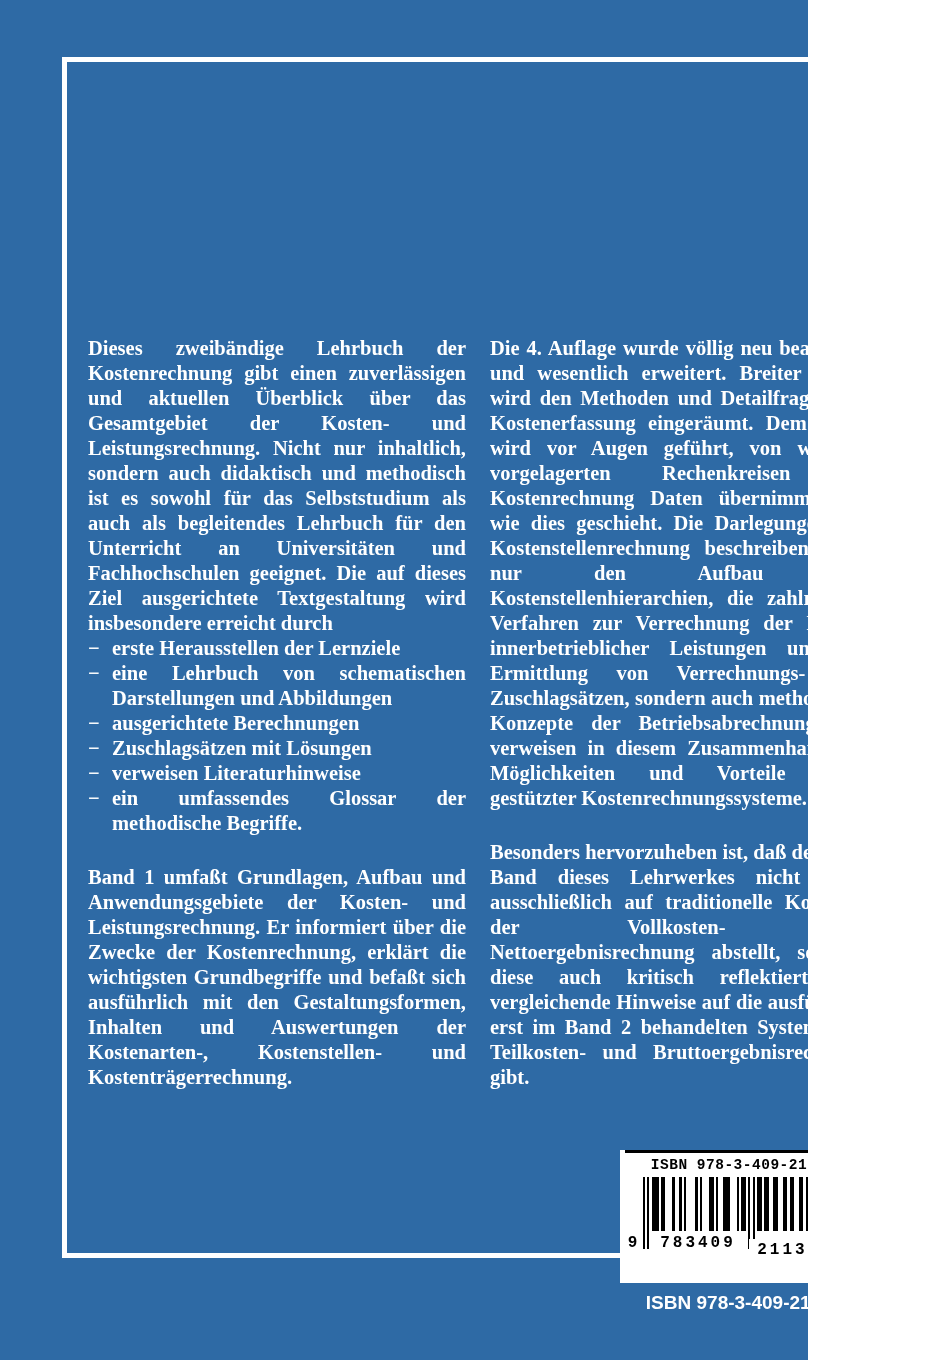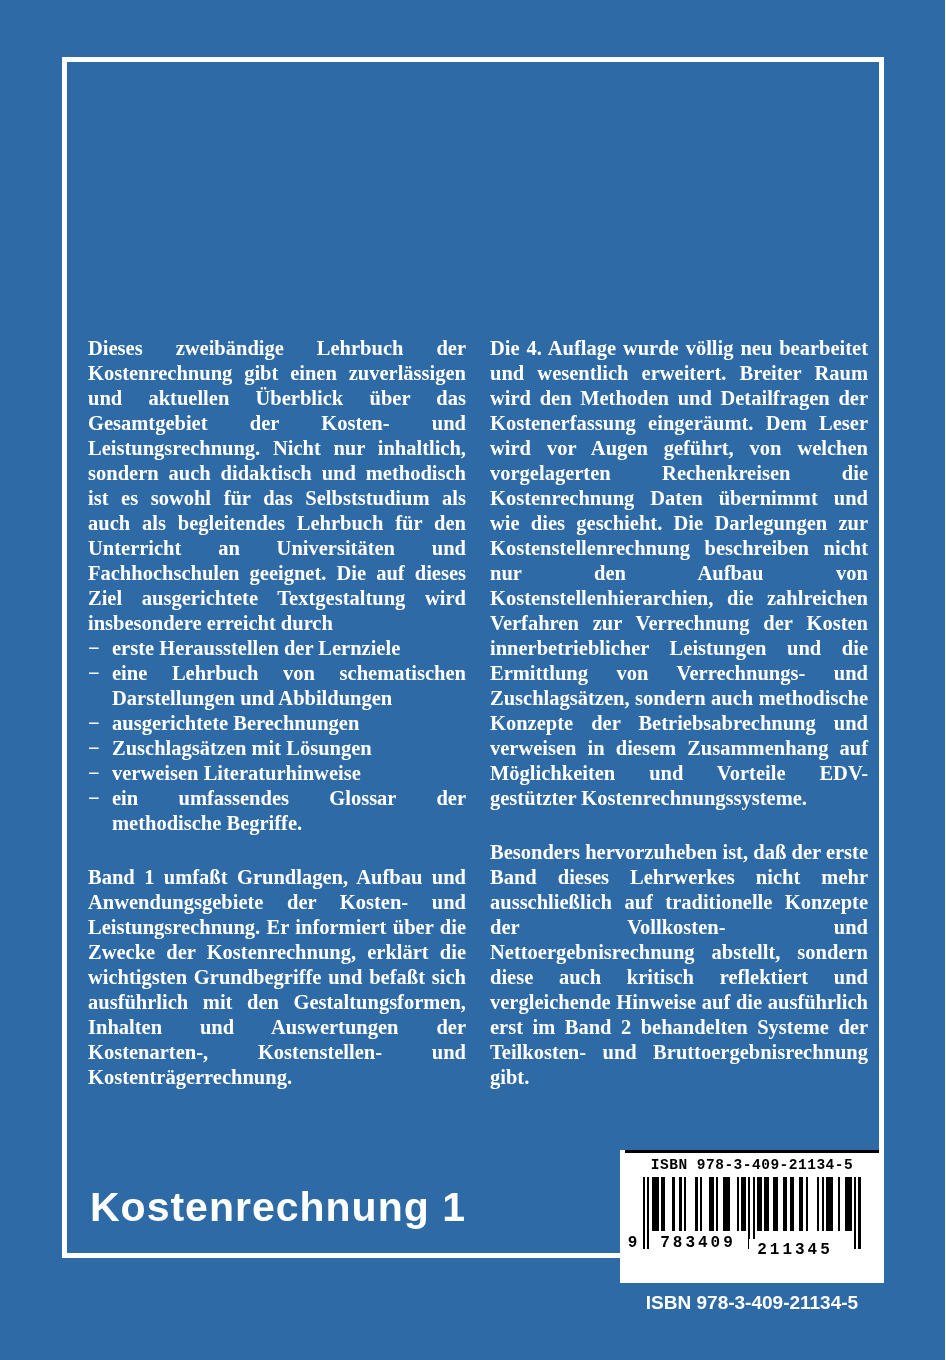--- a/index.html
+++ b/index.html
@@ -1,18 +1,18 @@
 <!DOCTYPE html>
 <html style="--blue: #2e6aa5; --white: #ffffff; --black: #000000;"><head>
 <meta charset="utf-8">
 <style>
   html,body{margin:0;padding:0;}
   .page{
     position:relative;
-    width:945px;height:1360px;
+    width:808px;height:1360px;
     background:var(--blue,#2e6aa5);
     overflow:hidden;
     font-family:"Liberation Serif",serif;
   }
   .frame{
     position:absolute;
     left:62px;top:57px;
     width:822px;height:1201px;
     border:5px solid var(--white,#fff);
     box-sizing:border-box;
@@ -145,21 +145,20 @@
       </ul>
       <p class="para-gap">Band 1 umfaßt Grundlagen, Aufbau und Anwendungsgebiete der Kosten- und Leistungsrechnung. Er informiert über die Zwecke der Kostenrechnung, erklärt die wichtigsten Grundbegriffe und befaßt sich ausführlich mit den Gestaltungsformen, Inhalten und Auswertungen der Kostenarten-, Kostenstellen- und Kostenträgerrechnung.</p>
     </div>
 
     <div class="col">
       <p>Die 4. Auflage wurde völlig neu bearbeitet und wesentlich erweitert. Breiter Raum wird den Methoden und Detailfragen der Kostenerfassung eingeräumt. Dem Leser wird vor Augen geführt, von welchen vorgelagerten Rechenkreisen die Kostenrechnung Daten übernimmt und wie dies geschieht. Die Darlegungen zur Kostenstellenrechnung beschreiben nicht nur den Aufbau von Kostenstellenhierarchien, die zahlreichen Verfahren zur Verrechnung der Kosten innerbetrieblicher Leistungen und die Ermittlung von Verrechnungs- und Zuschlagsätzen, sondern auch methodische Konzepte der Betriebsabrechnung und verweisen in diesem Zusammenhang auf Möglichkeiten und Vorteile EDV-gestützter Kostenrechnungssysteme.</p>
       <p class="para-gap">Besonders hervorzuheben ist, daß der erste Band dieses Lehrwerkes nicht mehr ausschließlich auf traditionelle Konzepte der Vollkosten- und Nettoergebnisrechnung abstellt, sondern diese auch kritisch reflektiert und vergleichende Hinweise auf die ausführlich erst im Band 2 behandelten Systeme der Teilkosten- und Bruttoergebnisrechnung gibt.</p>
     </div>
   </div>
 
-  <div class="book-title">Kostenrechnung 1</div>
 
   <div class="isbn-box">
     <div class="isbn-top">ISBN 978-3-409-21134-5</div>
     <div class="bars-wrap">
       <div class="bars">
           <span class="module bar guard"></span>
           <span class="module guard"></span>
           <span class="module bar guard"></span>
           <span class="module"></span>
           <span class="module bar"></span>

